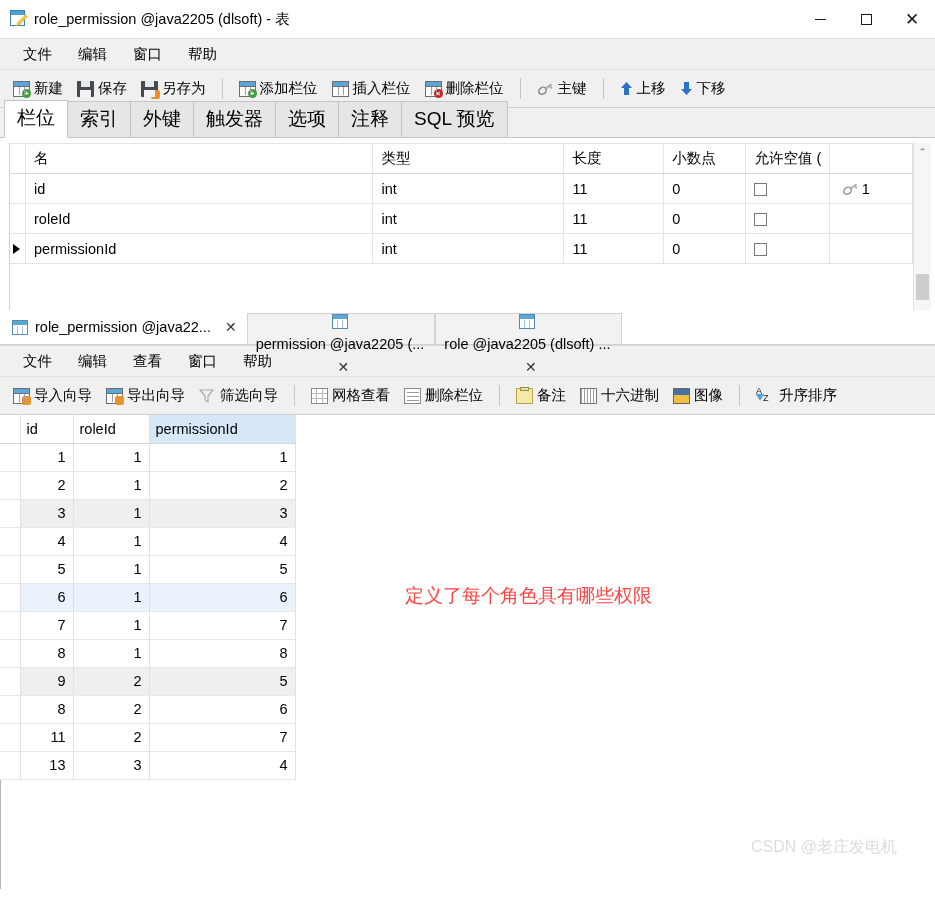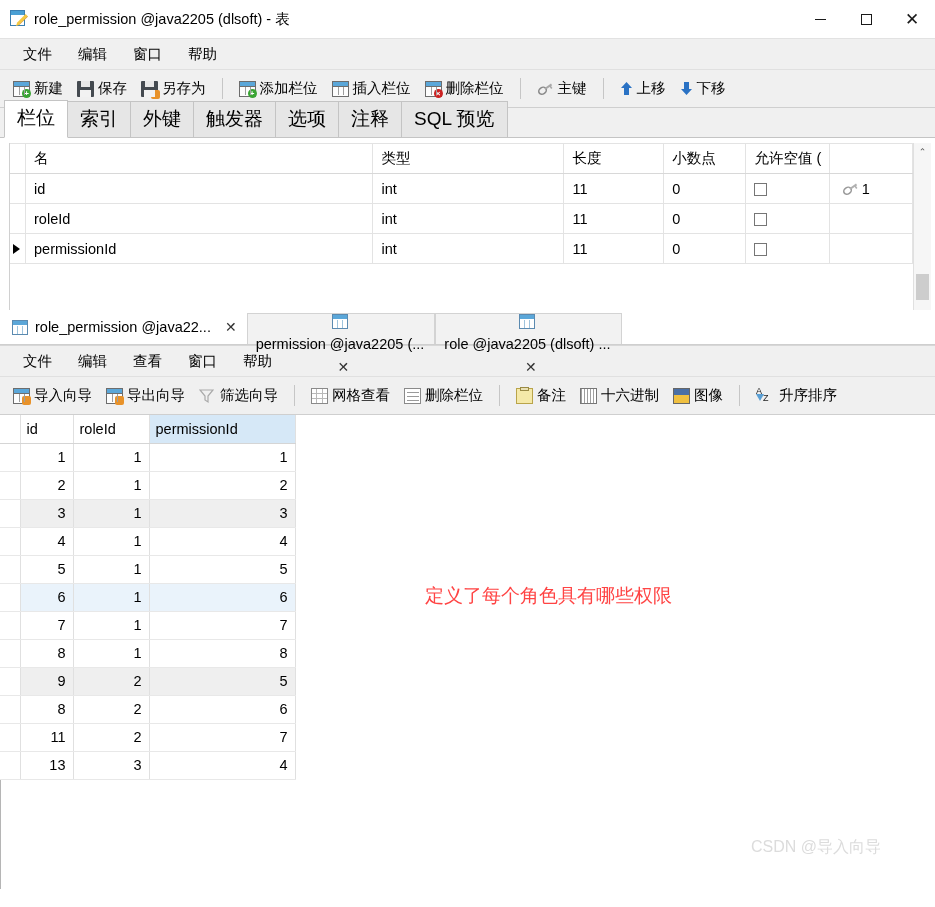--- a/index.html
+++ b/index.html
@@ -494,21 +494,20 @@
     position: absolute;
     left: 0; top: 0; bottom: 0;
     width: 1px;
     background: #b5b5b5;
   }
   .annotation {
     position: absolute;
     color: #ff4444;
     font-size: 19px;
     white-space: nowrap;
-    margin-left: 20px;
   }
   .watermark {
     position: absolute;
     color: #dcdcdc;
     font-size: 16px;
     white-space: nowrap;
   }
 </style>
 </head>
 <body>
@@ -859,16 +858,16 @@
         <tr>
           <td class="dg-rowhdr"></td>
           <td>13</td>
           <td>3</td>
           <td>4</td>
         </tr>
       </tbody>
     </table>
 
     <div class="annotation" style="left:405px; top:168px;">定义了每个角色具有哪些权限</div>
-    <div class="watermark" style="left:751px; top:422px;">CSDN @导入向导</div>
+    <div class="watermark" style="left:751px; top:422px;">CSDN @老庄发电机</div>
   </div>
 
 </div>
 
 </body></html>

